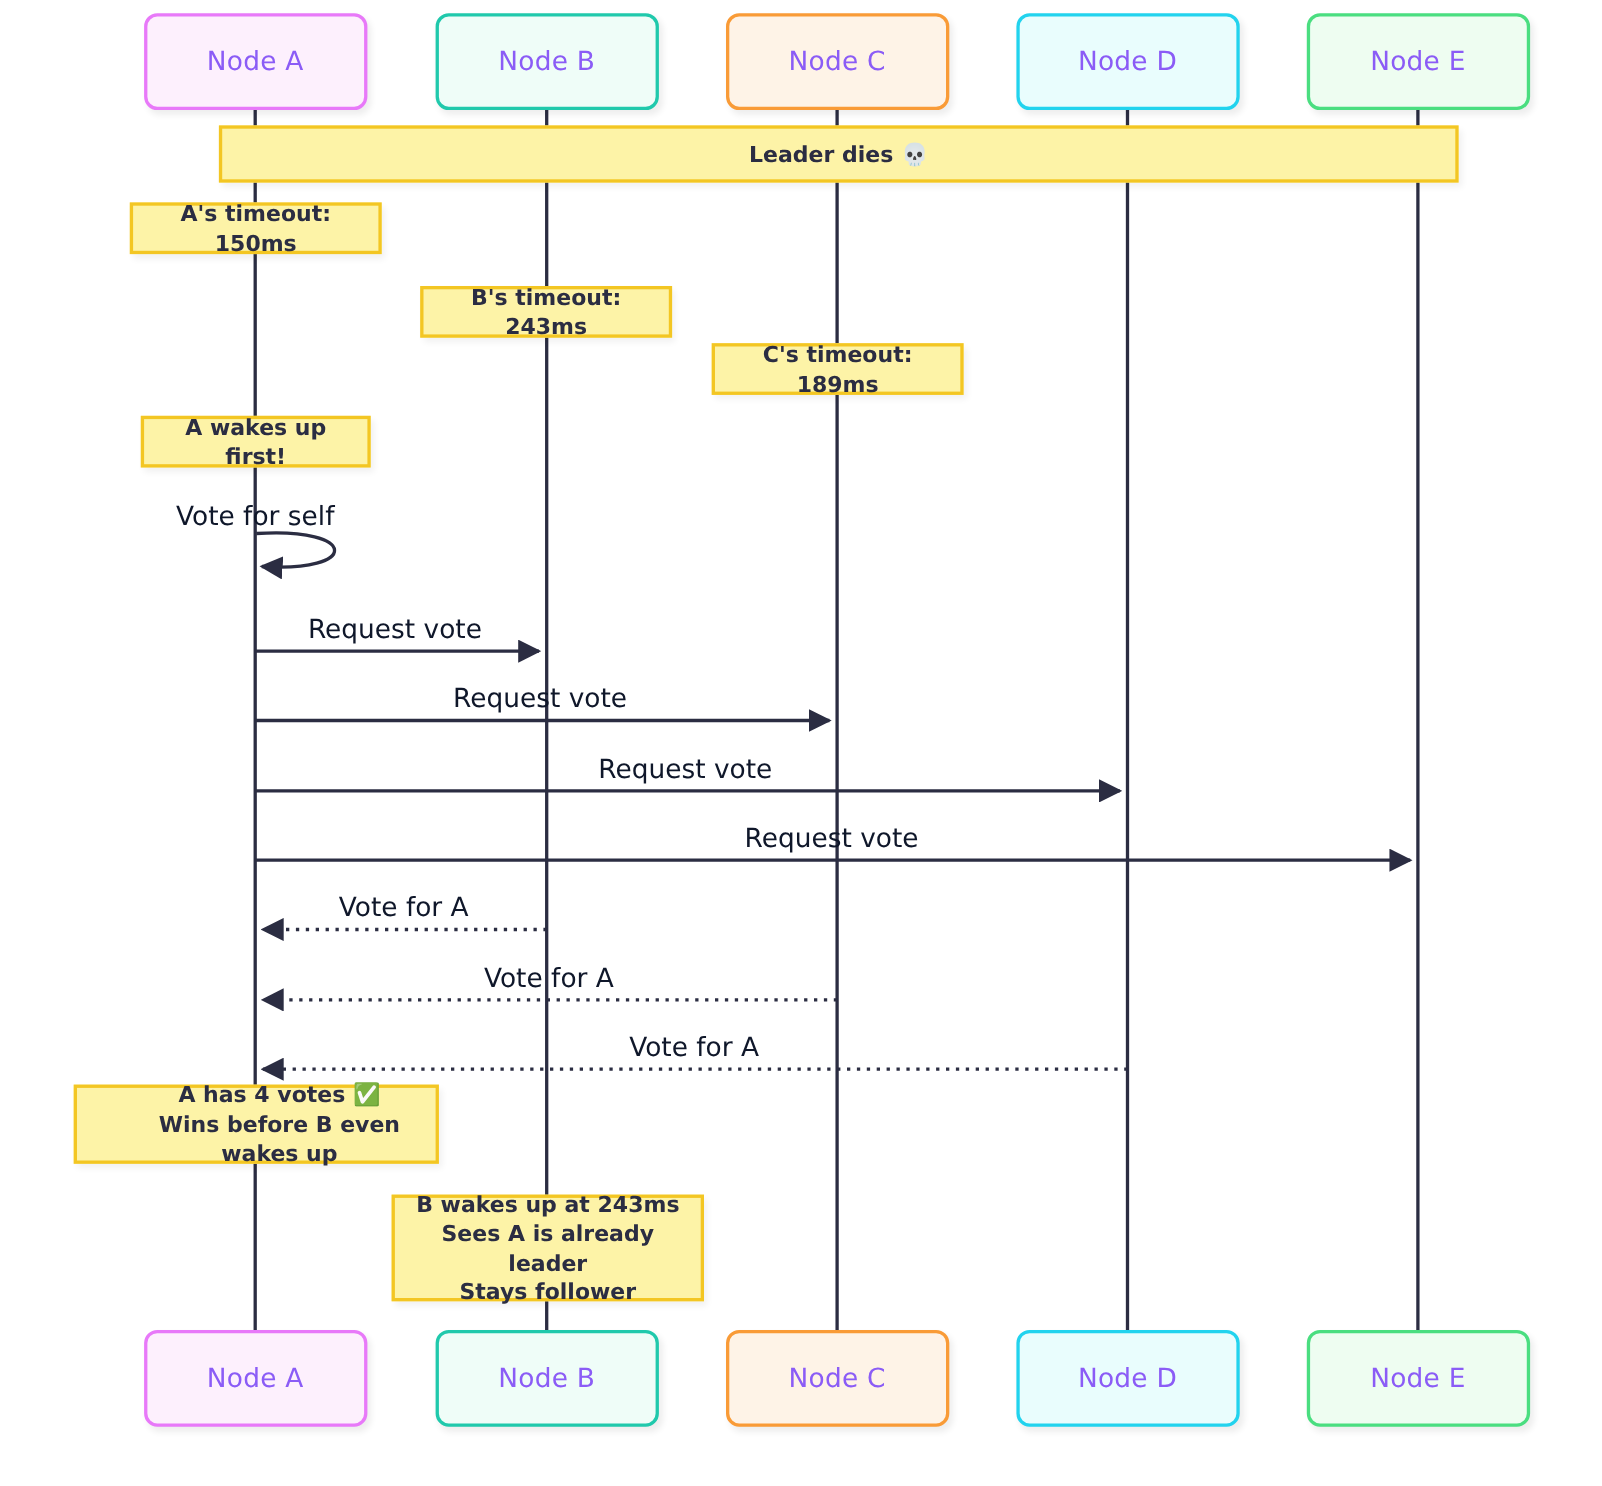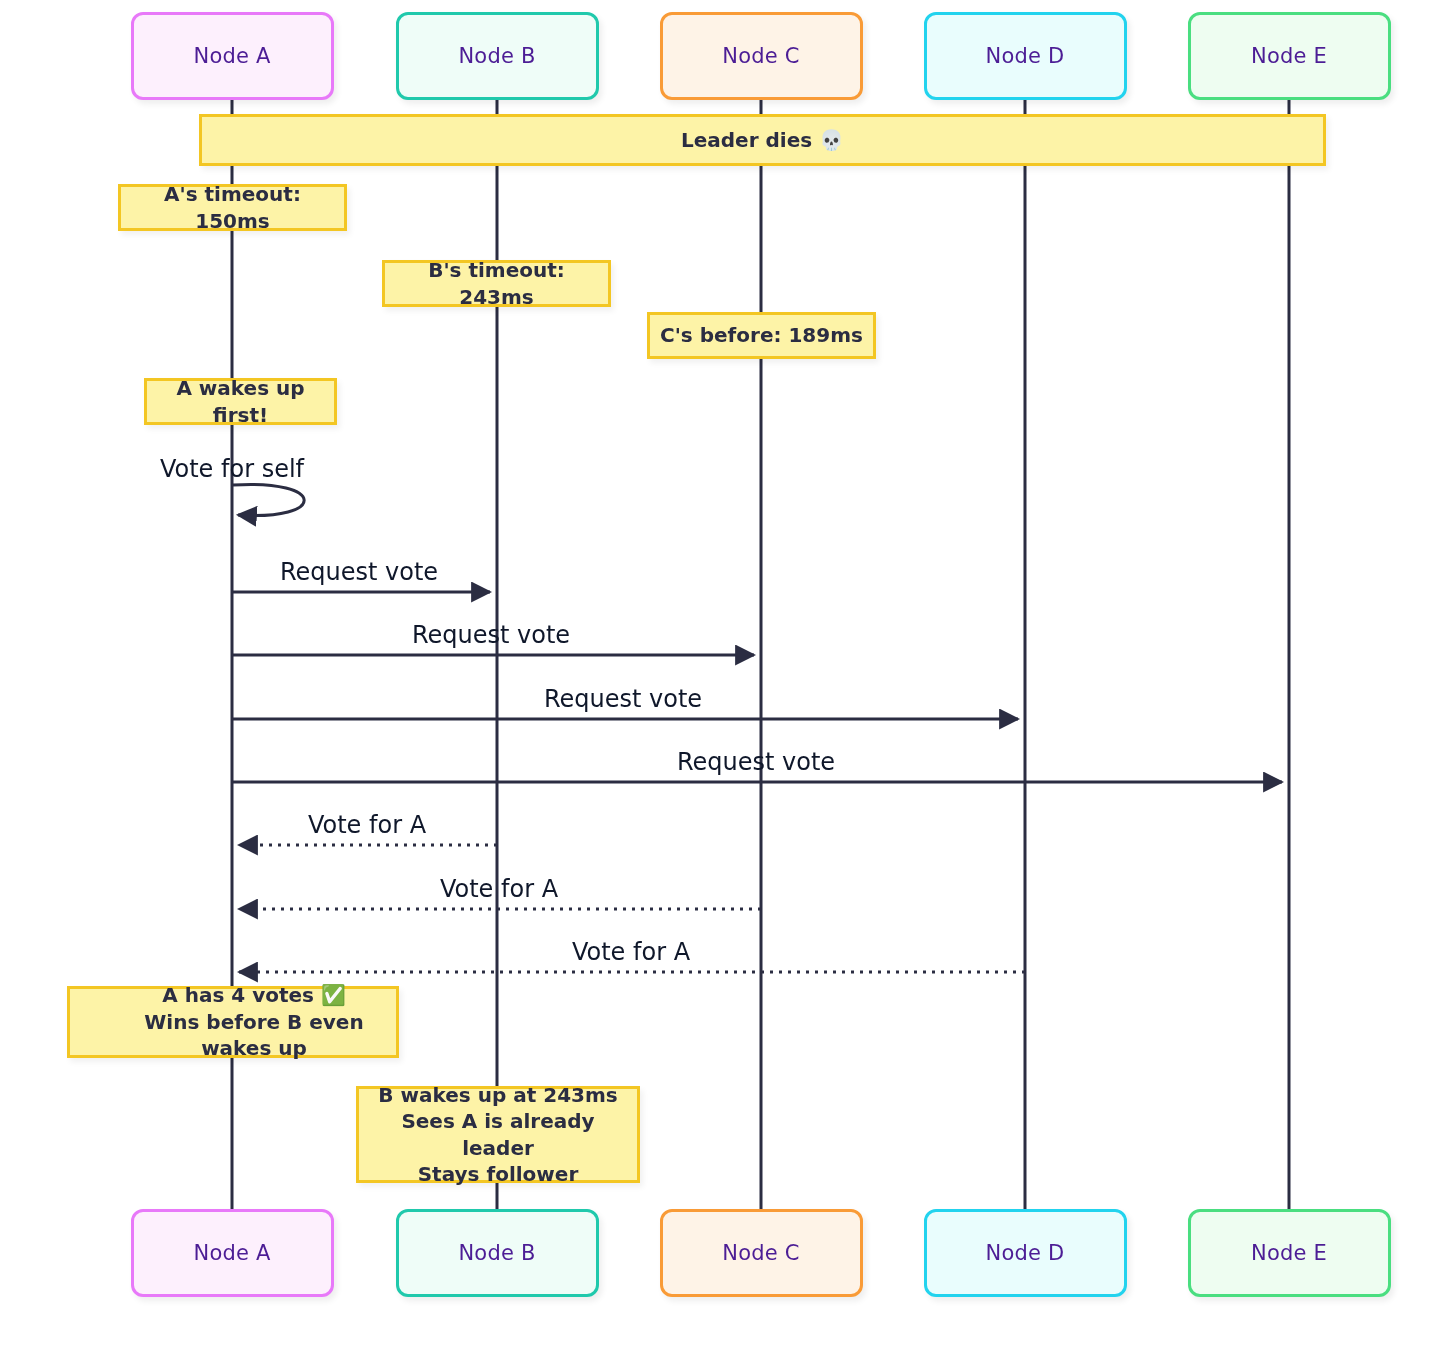--- a/index.html
+++ b/index.html
@@ -22,22 +22,22 @@
   }
   .participant-box {
     position: absolute;
     box-sizing: border-box;
     border-radius: 12px;
     border-width: 3px;
     border-style: solid;
     display: flex;
     align-items: center;
     justify-content: center;
-    font-size: 21px;
-    color: #4c1d95;
+    font-size: 24px;
+    color: #8b5cf6;
     box-shadow: 3px 4px 6px rgba(0,0,0,0.07);
     letter-spacing: 0.2px;
   }
   .note-box {
     position: absolute;
     box-sizing: border-box;
     background: #fdf3a7;
     border: 3px solid #f3c623;
     display: flex;
     align-items: center;
@@ -131,23 +131,23 @@
       <div class="note-box" style="left: 199px; top: 114px; width: 1127px; height: 52px;">
         <div style="width: 100%;">Leader dies 💀</div>
       </div>
       <div class="note-box" style="left: 118px; top: 184px; width: 229px; height: 47px;">
         <div style="width: 100%;">A's timeout: 150ms</div>
       </div>
       <div class="note-box" style="left: 382px; top: 248px; width: 229px; height: 47px; margin-top: 12px;">
         <div style="width: 100%;">B's timeout: 243ms</div>
       </div>
       <div class="note-box" style="left: 647px; top: 312px; width: 229px; height: 47px;">
-        <div style="width: 100%;">C's before: 189ms</div>
+        <div style="width: 100%;">C's timeout: 189ms</div>
       </div>
-      <div class="note-box" style="left: 128px; top: 378px; width: 193px; height: 47px; margin-left: 16px;">
+      <div class="note-box" style="left: 128px; top: 378px; width: 209px; height: 47px;">
         <div style="width: 100%;">A wakes up first!</div>
       </div>
       <div class="note-box" style="left: 67px; top: 986px; width: 332px; height: 72px;">
         <div style="width: 100%; margin-left: 42px;">A has 4 votes ✅<br>Wins before B even wakes up</div>
       </div>
       <div class="note-box" style="left: 356px; top: 1086px; width: 284px; height: 97px;">
         <div style="width: 100%;">B wakes up at 243ms<br>Sees A is already leader<br>Stays follower</div>
       </div>
     </div>
   <div id="labels-layer">

